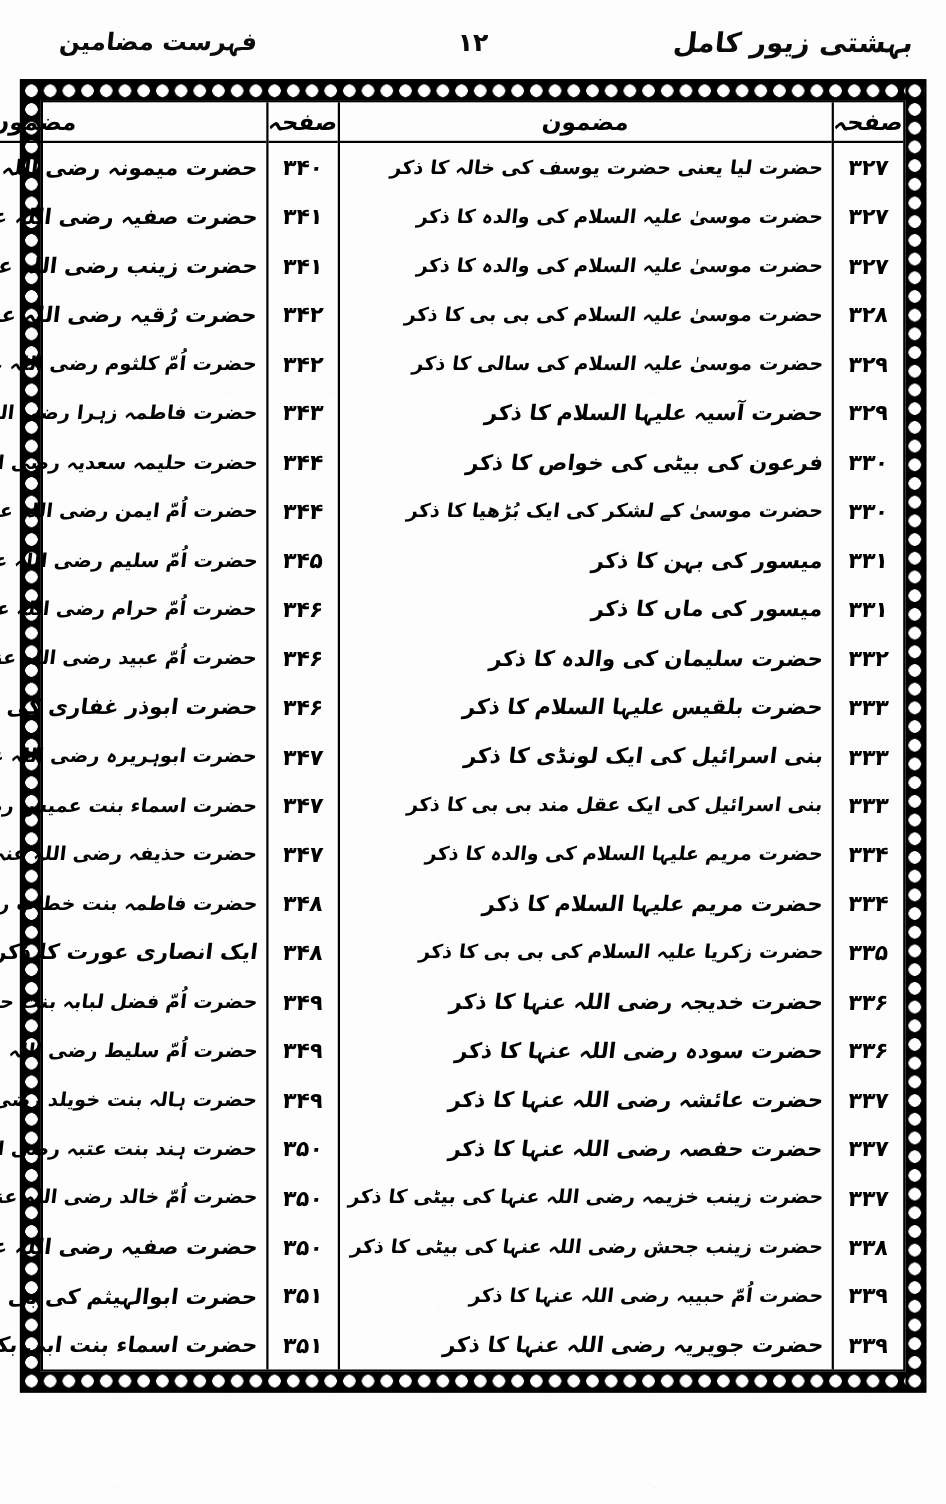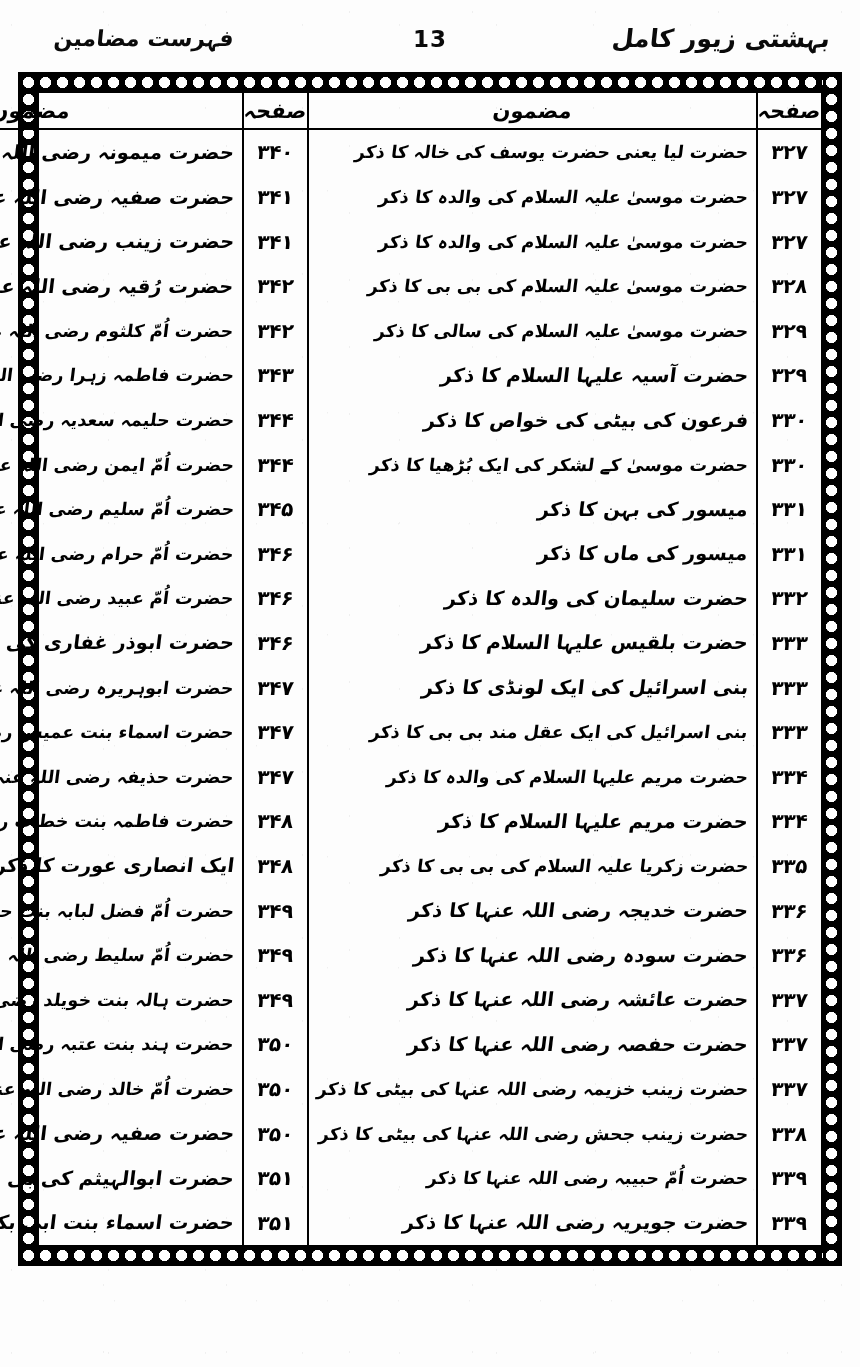--- a/index.html
+++ b/index.html
@@ -186,21 +186,21 @@
     background-size: 97px 83px, 71px 111px, 123px 67px;
   }
 </style>
 </head>
 <body>
 
 <div class="page">
 
   <div class="running-head">
     <div class="rh-cell rh-right">بہشتی زیور کامل</div>
-    <div class="rh-cell rh-center">13</div>
+    <div class="rh-cell rh-center">۱۲</div>
     <div class="rh-cell rh-left">فہرست مضامین</div>
   </div>
 
   <div class="frame-outer">
     <div class="band band-h band-top"></div>
     <div class="band band-h band-bottom"></div>
     <div class="band band-v band-left"></div>
     <div class="band band-v band-right"></div>
 
     <div class="frame-inner">

